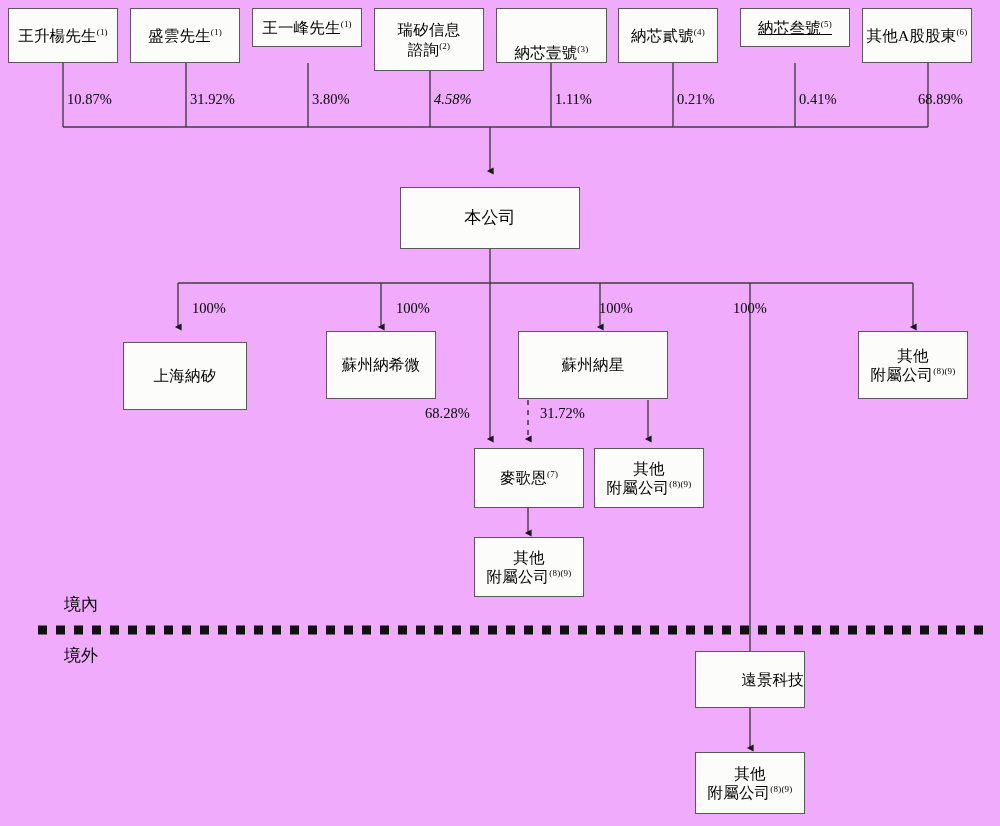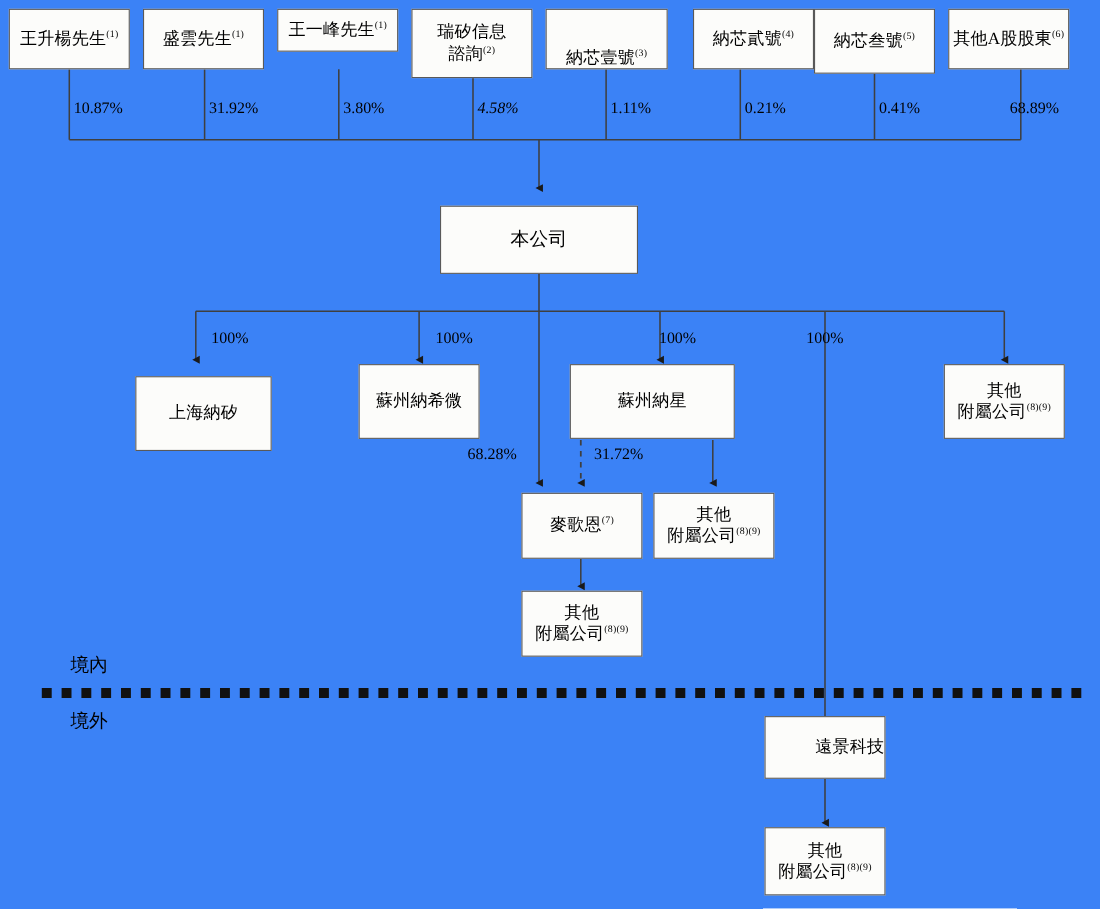--- a/index.html
+++ b/index.html
@@ -8,21 +8,21 @@
     background: #ffffff;
   }
   body {
     font-family: "Liberation Serif", "DejaVu Serif", serif;
     color: #000000;
   }
   #chart-root {
     position: relative;
     width: 1000px;
     height: 826px;
-    background: #3b82f6;
+    background: #f0abfc;
     overflow: hidden;
   }
   .node {
     position: absolute;
     box-sizing: border-box;
     border: 1.4px solid #595959;
     background: #fcfcfa;
     display: flex;
     align-items: center;
     justify-content: center;
@@ -138,27 +138,27 @@
       <span>諮詢</span><sup>(2)</sup>
     </span>
   </div>
 
   <div class="node" style="left:496px; top:8px; width:111px; height:55px;align-items:flex-end;">
     <span class="label-text">
       <span>納芯壹號</span><sup>(3)</sup>
     </span>
   </div>
 
-  <div class="node" style="left:618px; top:8px; width:110px; height:55px;margin-left:12px;">
+  <div class="node" style="left:618px; top:8px; width:100px; height:55px;">
     <span class="label-text">
       <span>納芯貳號</span><sup>(4)</sup>
     </span>
   </div>
 
-  <div class="node" style="left:740px; top:8px; width:110px; height:59px;">
+  <div class="node" style="left:740px; top:8px; width:110px; height:39px;text-decoration:underline;">
     <span class="label-text">
       <span>納芯叁號</span><sup>(5)</sup>
     </span>
   </div>
 
   <div class="node" style="left:862px; top:8px; width:110px; height:55px;">
     <span class="label-text">
       <span>其他A股股東</span><sup>(6)</sup>
     </span>
   </div>

